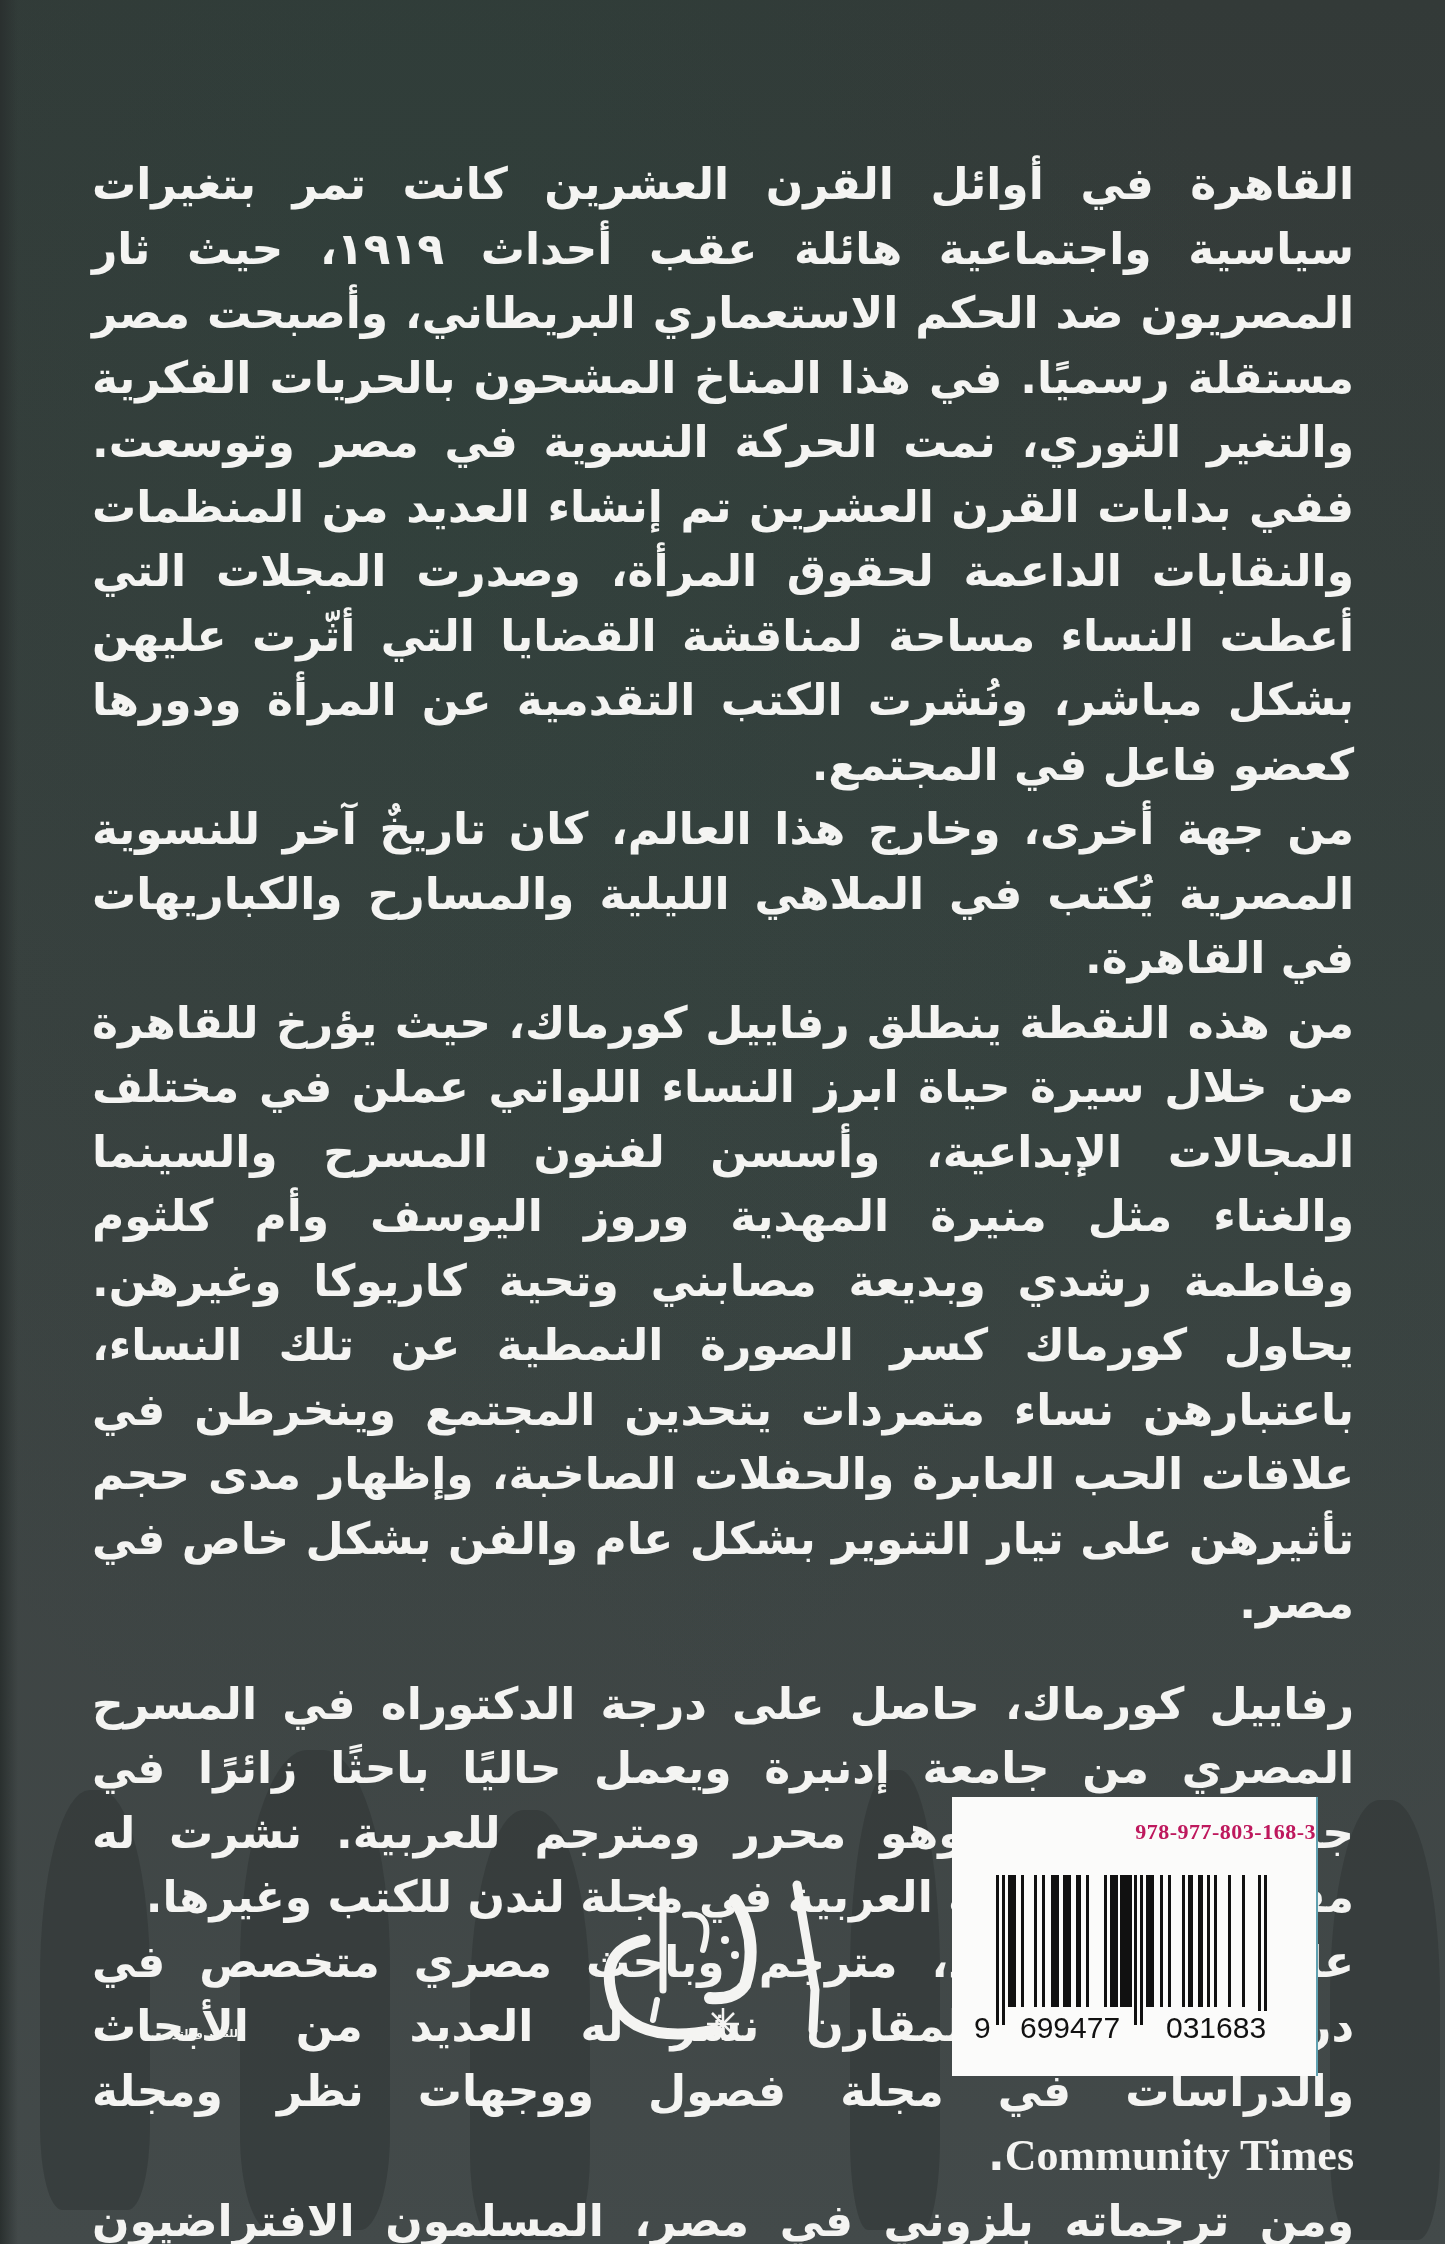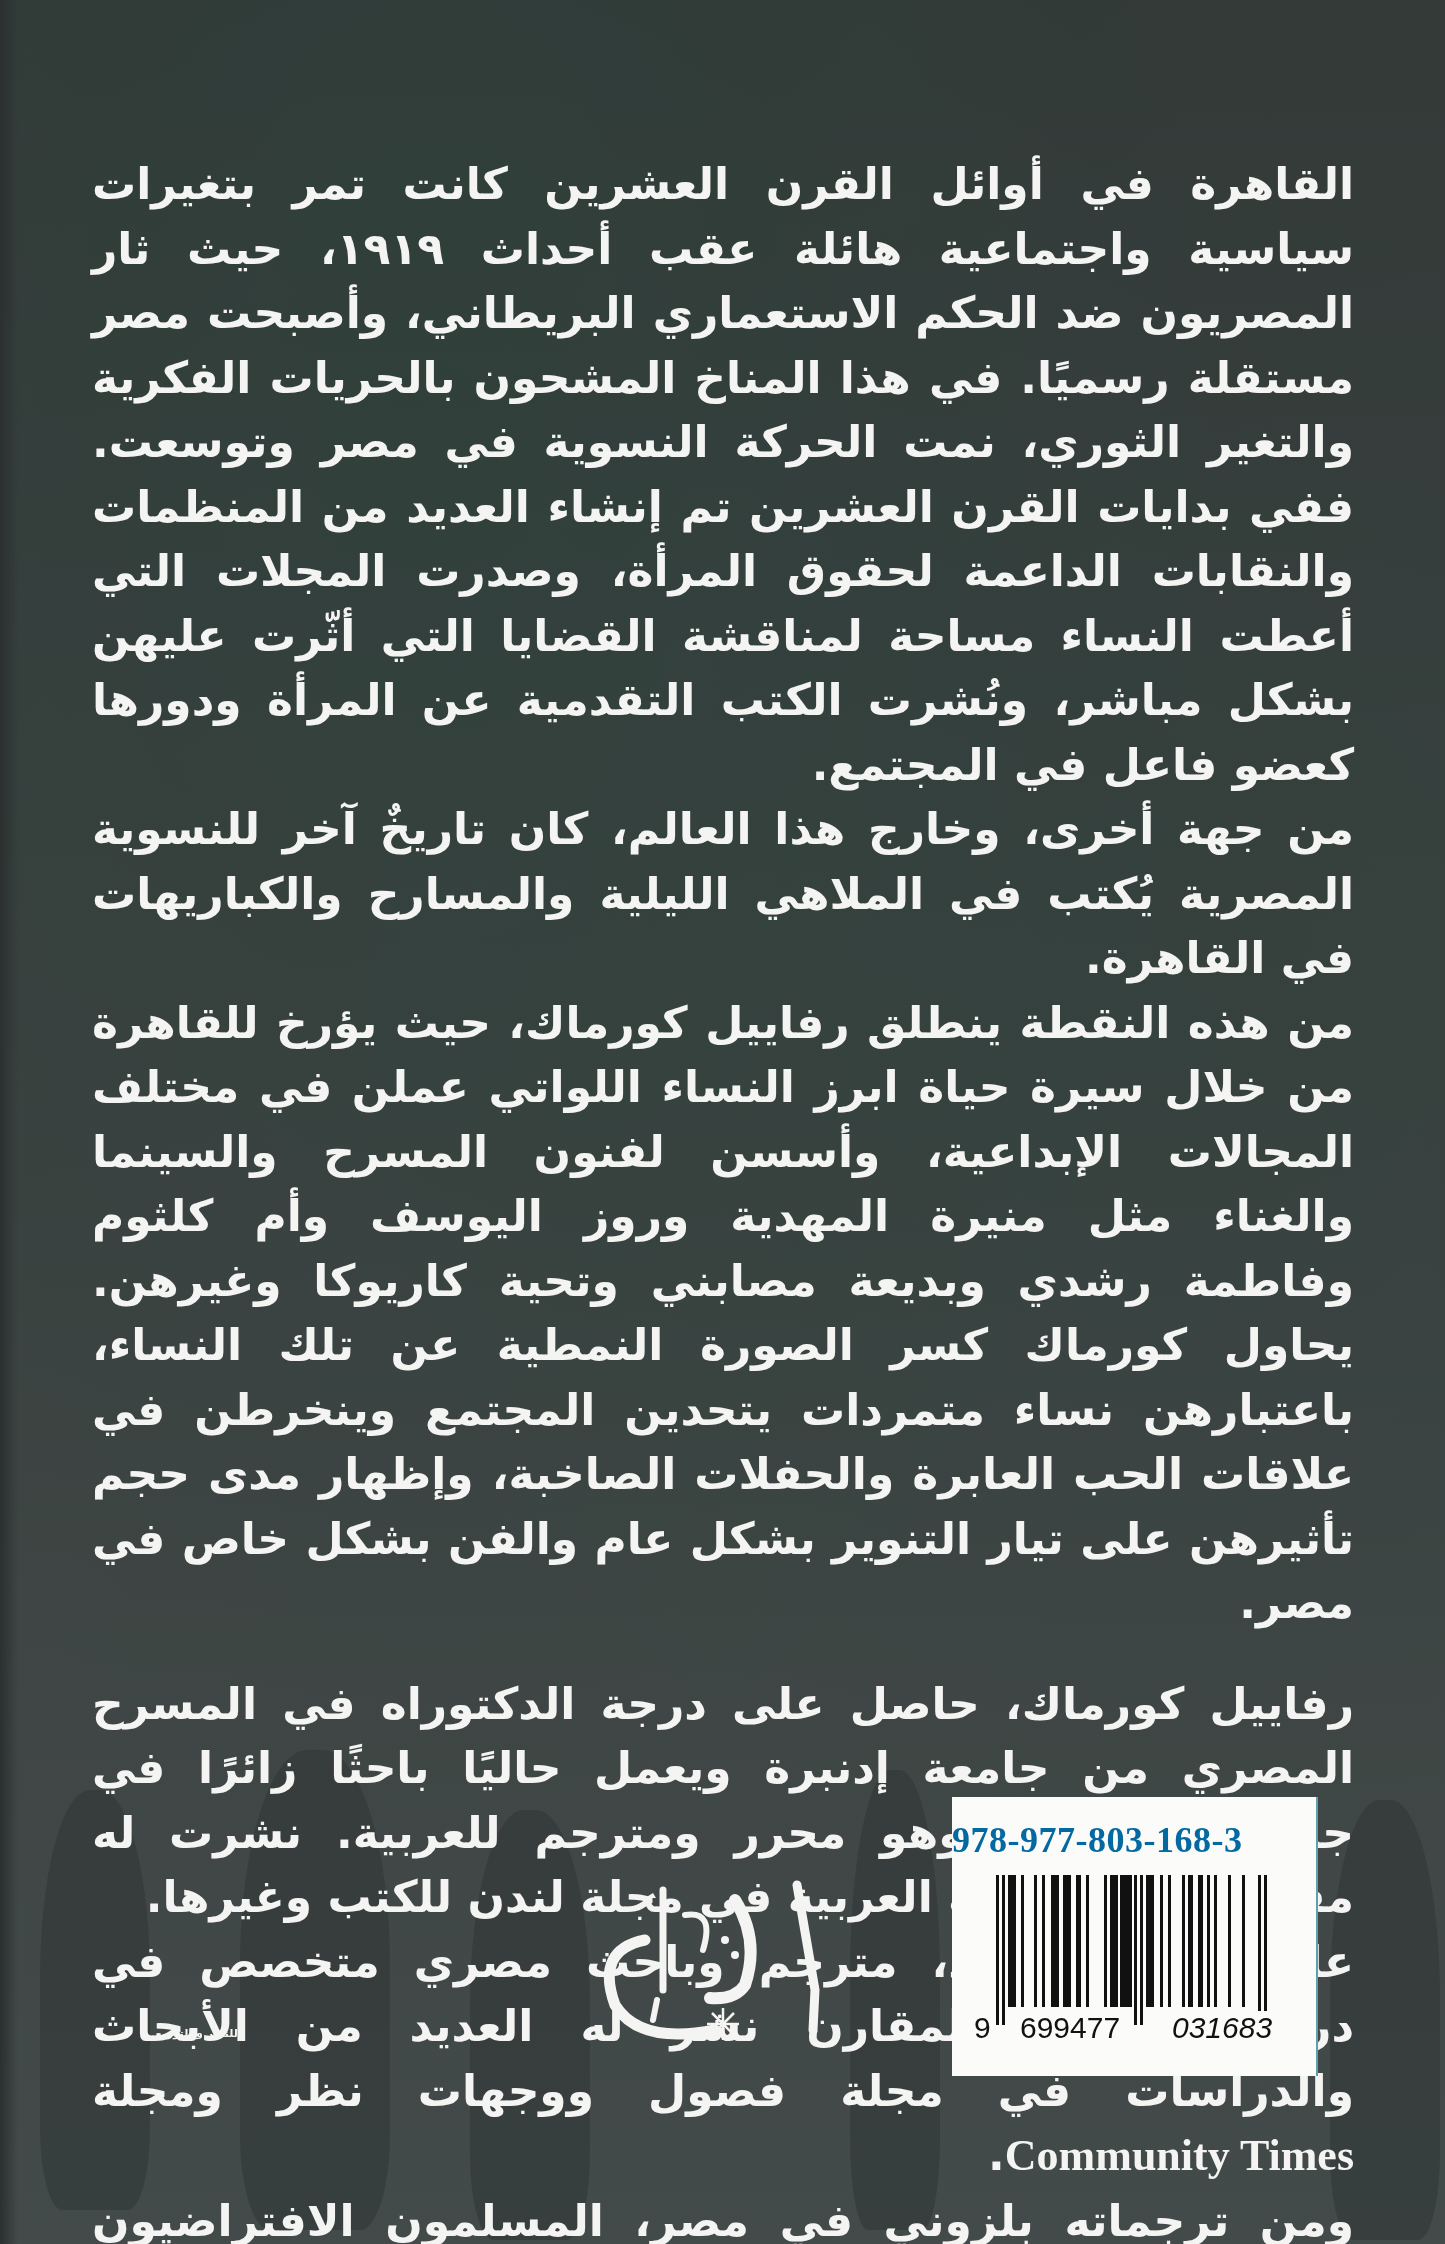--- a/index.html
+++ b/index.html
@@ -70,25 +70,25 @@
       top: 1797px;
       width: 366px;
       height: 279px;
       background: #fbfbfa;
       border-right: 2px solid #5fa0b0;
     }
     .isbn-text {
       position: absolute;
       left: 0; top: 22px;
       width: 100%;
-      text-align: left;
+      text-align: right;
       font-family: "Liberation Serif", serif;
       font-weight: bold;
-      font-size: 36px;
-      color: #0369a1;
+      font-size: 22px;
+      color: #be185d;
       letter-spacing: 0.5px;
     }
     .barcode {
       position: absolute;
       left: 44px;
       top: 78px;
       width: 280px;
       height: 155px;
     }
     .barcode-digits {
@@ -201,16 +201,16 @@
         <rect x="218" y="0" width="3" height="132"></rect>
         <rect x="232" y="0" width="3" height="132"></rect>
         <rect x="246" y="0" width="3" height="132"></rect>
         <rect x="262" y="0" width="3" height="150"></rect>
         <rect x="268" y="0" width="3" height="150"></rect>
       </g>
     </svg>
     <div class="barcode-digits">
       <span style="left:2px;">9</span>
       <span style="left:48px;">699477</span>
-      <span style="left:200px;font-style:italic;">031683</span>
+      <span style="left:194px;">031683</span>
     </div>
   </div>
 </div>
 
 </body></html>

